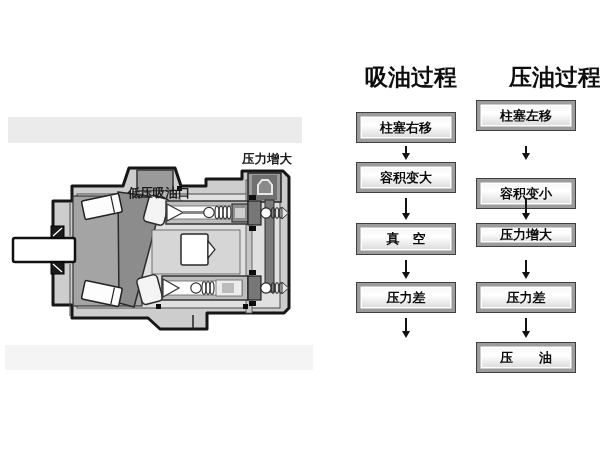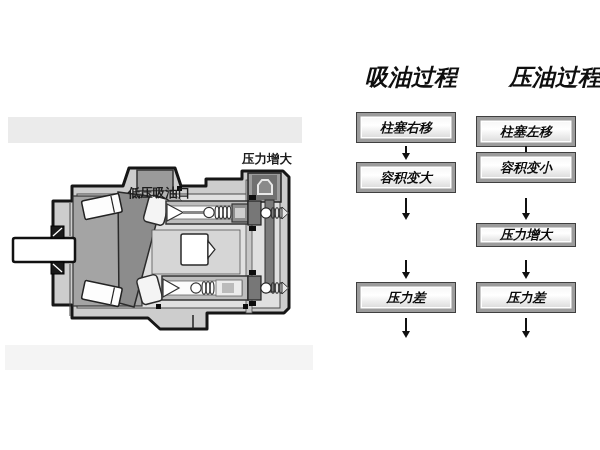--- a/index.html
+++ b/index.html
@@ -10,21 +10,21 @@
   .band{position:absolute;}
   .band-top{left:8px;top:117px;width:294px;height:26px;background:#ebebeb;}
   .band-bottom{left:5px;top:345px;width:308px;height:25px;background:#f4f4f4;}
   .pump-svg{position:absolute;left:0;top:110px;width:330px;height:290px;}
   .port-label{
     position:absolute;font-size:12.5px;font-weight:bold;color:#1c1c1c;
     text-align:center;white-space:nowrap;letter-spacing:0px;
   }
   .port-label.suction{left:124px;top:140px;width:70px;margin-top:45px;}
   .port-label.outlet{left:232px;top:151px;width:70px;}
-  .flow-col{position:absolute;top:60px;width:100px;height:330px;font-style:italic;}
+  .flow-col{position:absolute;top:60px;width:100px;height:330px;}
   .flow-col.col1{left:356px;}
   .flow-col.col2{left:476px;}
   .fc-title{
     position:absolute;top:2px;left:0;width:100%;text-align:center;
     font-size:23px;font-weight:bold;color:#0e0e0e;white-space:nowrap;
   }
   .col1 .fc-title{transform:translateX(5px);}
   .col2 .fc-title{transform:translateX(9px);margin-left:20px;}
   .step{
     position:absolute;left:0;width:100px;height:31px;box-sizing:border-box;
@@ -168,30 +168,32 @@
 
   <div class="port-label suction">低压吸油口</div>
   <div class="port-label outlet">压力增大</div>
 
   <div class="flow-col col1">
     <div class="fc-title">吸油过程</div>
     <div class="step" style="top:52px">柱塞右移</div>
     <div class="arrow" style="top:86px;height:8px"></div>
     <div class="step" style="top:102px">容积变大</div>
     <div class="arrow" style="top:138px;height:16px"></div>
+    <div class="step" style="top:163px;height:32px">真　空</div>
     <div class="arrow" style="top:200px;height:13px"></div>
     <div class="step" style="top:222px">压力差</div>
     <div class="arrow" style="top:258px;height:14px"></div>
   </div>
 
   <div class="flow-col col2">
     <div class="fc-title">压油过程</div>
-    <div class="step" style="top:56px">柱塞左移</div>
+    <div class="step" style="top:40px">柱塞左移</div>
     <div class="arrow" style="top:86px;height:8px"></div>
-    <div class="step" style="top:92px">容积变小</div>
+    <div class="step" style="top:118px">容积变小</div>
     <div class="arrow" style="top:138px;height:16px"></div>
     <div class="step" style="top:163px;height:24px">压力增大</div>
     <div class="arrow" style="top:200px;height:13px"></div>
     <div class="step" style="top:222px">压力差</div>
     <div class="arrow" style="top:258px;height:14px"></div>
+    <div class="step" style="top:282px">压　　油</div>
   </div>
 
 </div>
 
 </body></html>

